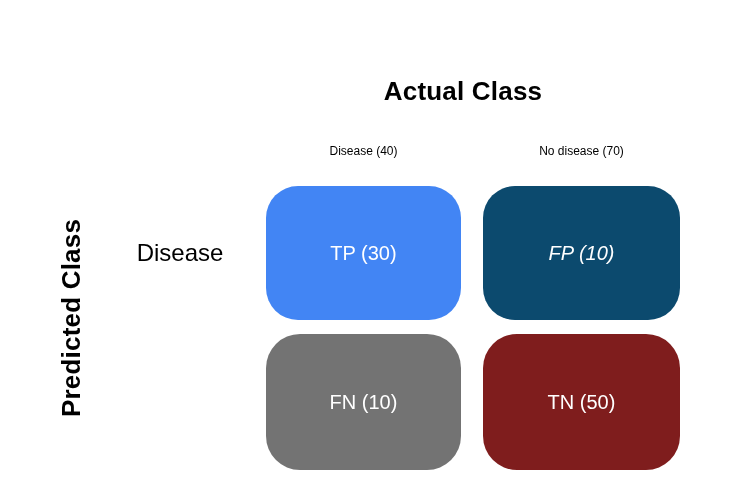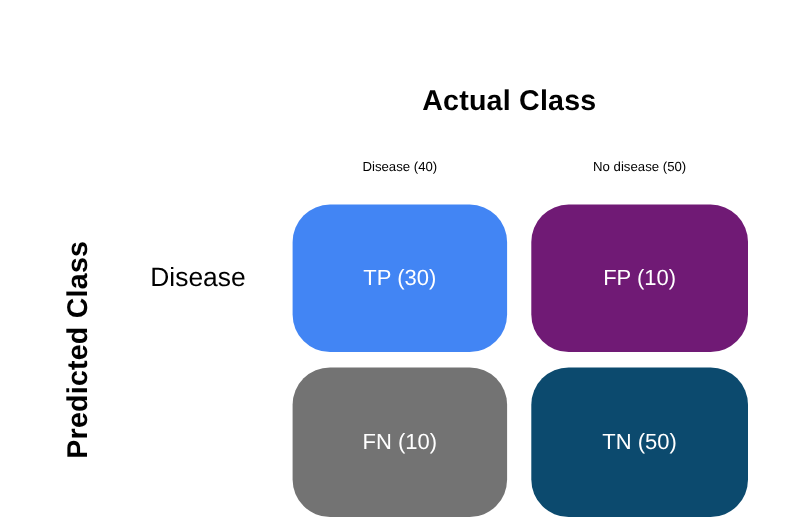--- a/index.html
+++ b/index.html
@@ -65,50 +65,50 @@
   .cell {
     position: absolute;
     border-radius: 34px;
     display: flex;
     align-items: center;
     justify-content: center;
     color: #ffffff;
     font-size: 20px;
     white-space: nowrap;
   }
-  .cell.r1 { top: 154px; height: 134px; }
+  .cell.r1 { top: 154px; height: 134px; border-radius: 32px; }
   .cell.r2 { top: 302px; height: 136px; }
   .cell.c1 { left: 266px; width: 195px; }
   .cell.c2 { left: 483px; width: 197px; }
 </style>
 </head>
 <body>
 
 <div class="canvas">
 
   <div class="x-title">Actual Class</div>
 
   <div class="y-title">Predicted Class</div>
 
   <div class="col-header col-1">Disease (40)</div>
 
-  <div class="col-header col-2">No disease (50)</div>
+  <div class="col-header col-2">No disease (70)</div>
 
   <div class="row-header row-1">Disease</div>
 
 
   <div class="cell r1 c1" style="background: rgb(66, 133, 244);">
     <span>TP (30)</span>
   </div>
 
-  <div class="cell r1 c2" style="background: #701a75;">
+  <div class="cell r1 c2" style="background: #0c4a6e; font-style: italic;">
     <span>FP (10)</span>
   </div>
 
   <div class="cell r2 c1" style="background: #737373;">
     <span>FN (10)</span>
   </div>
 
-  <div class="cell r2 c2" style="background: #0c4a6e; text-align: center;">
+  <div class="cell r2 c2" style="background: #7f1d1d; text-align: center;">
     <span>TN (50)</span>
   </div>
 
 </div>
 
 </body></html>

